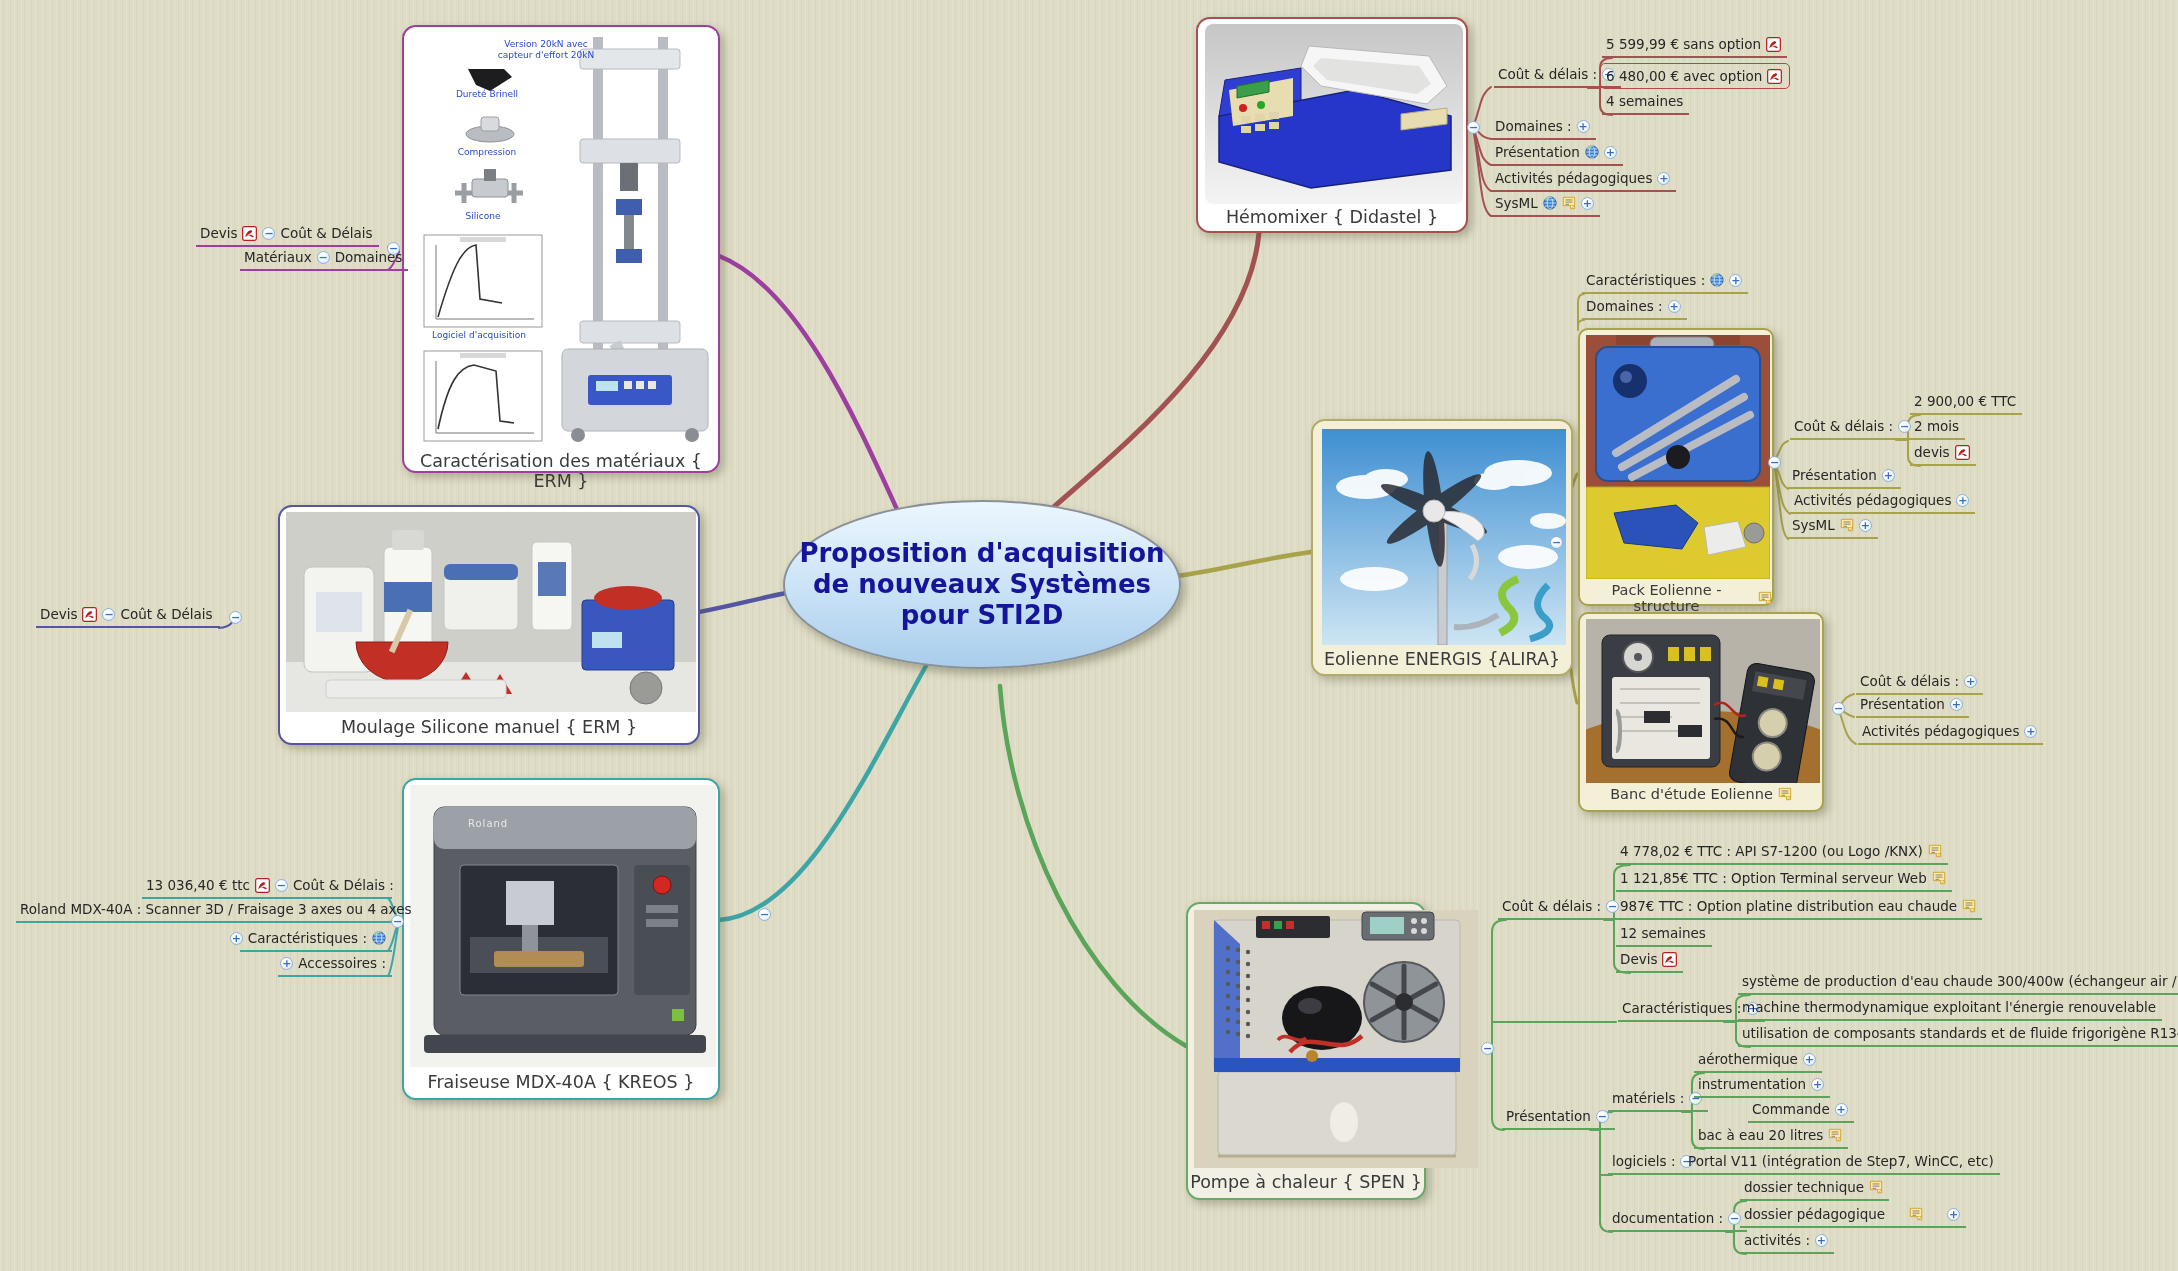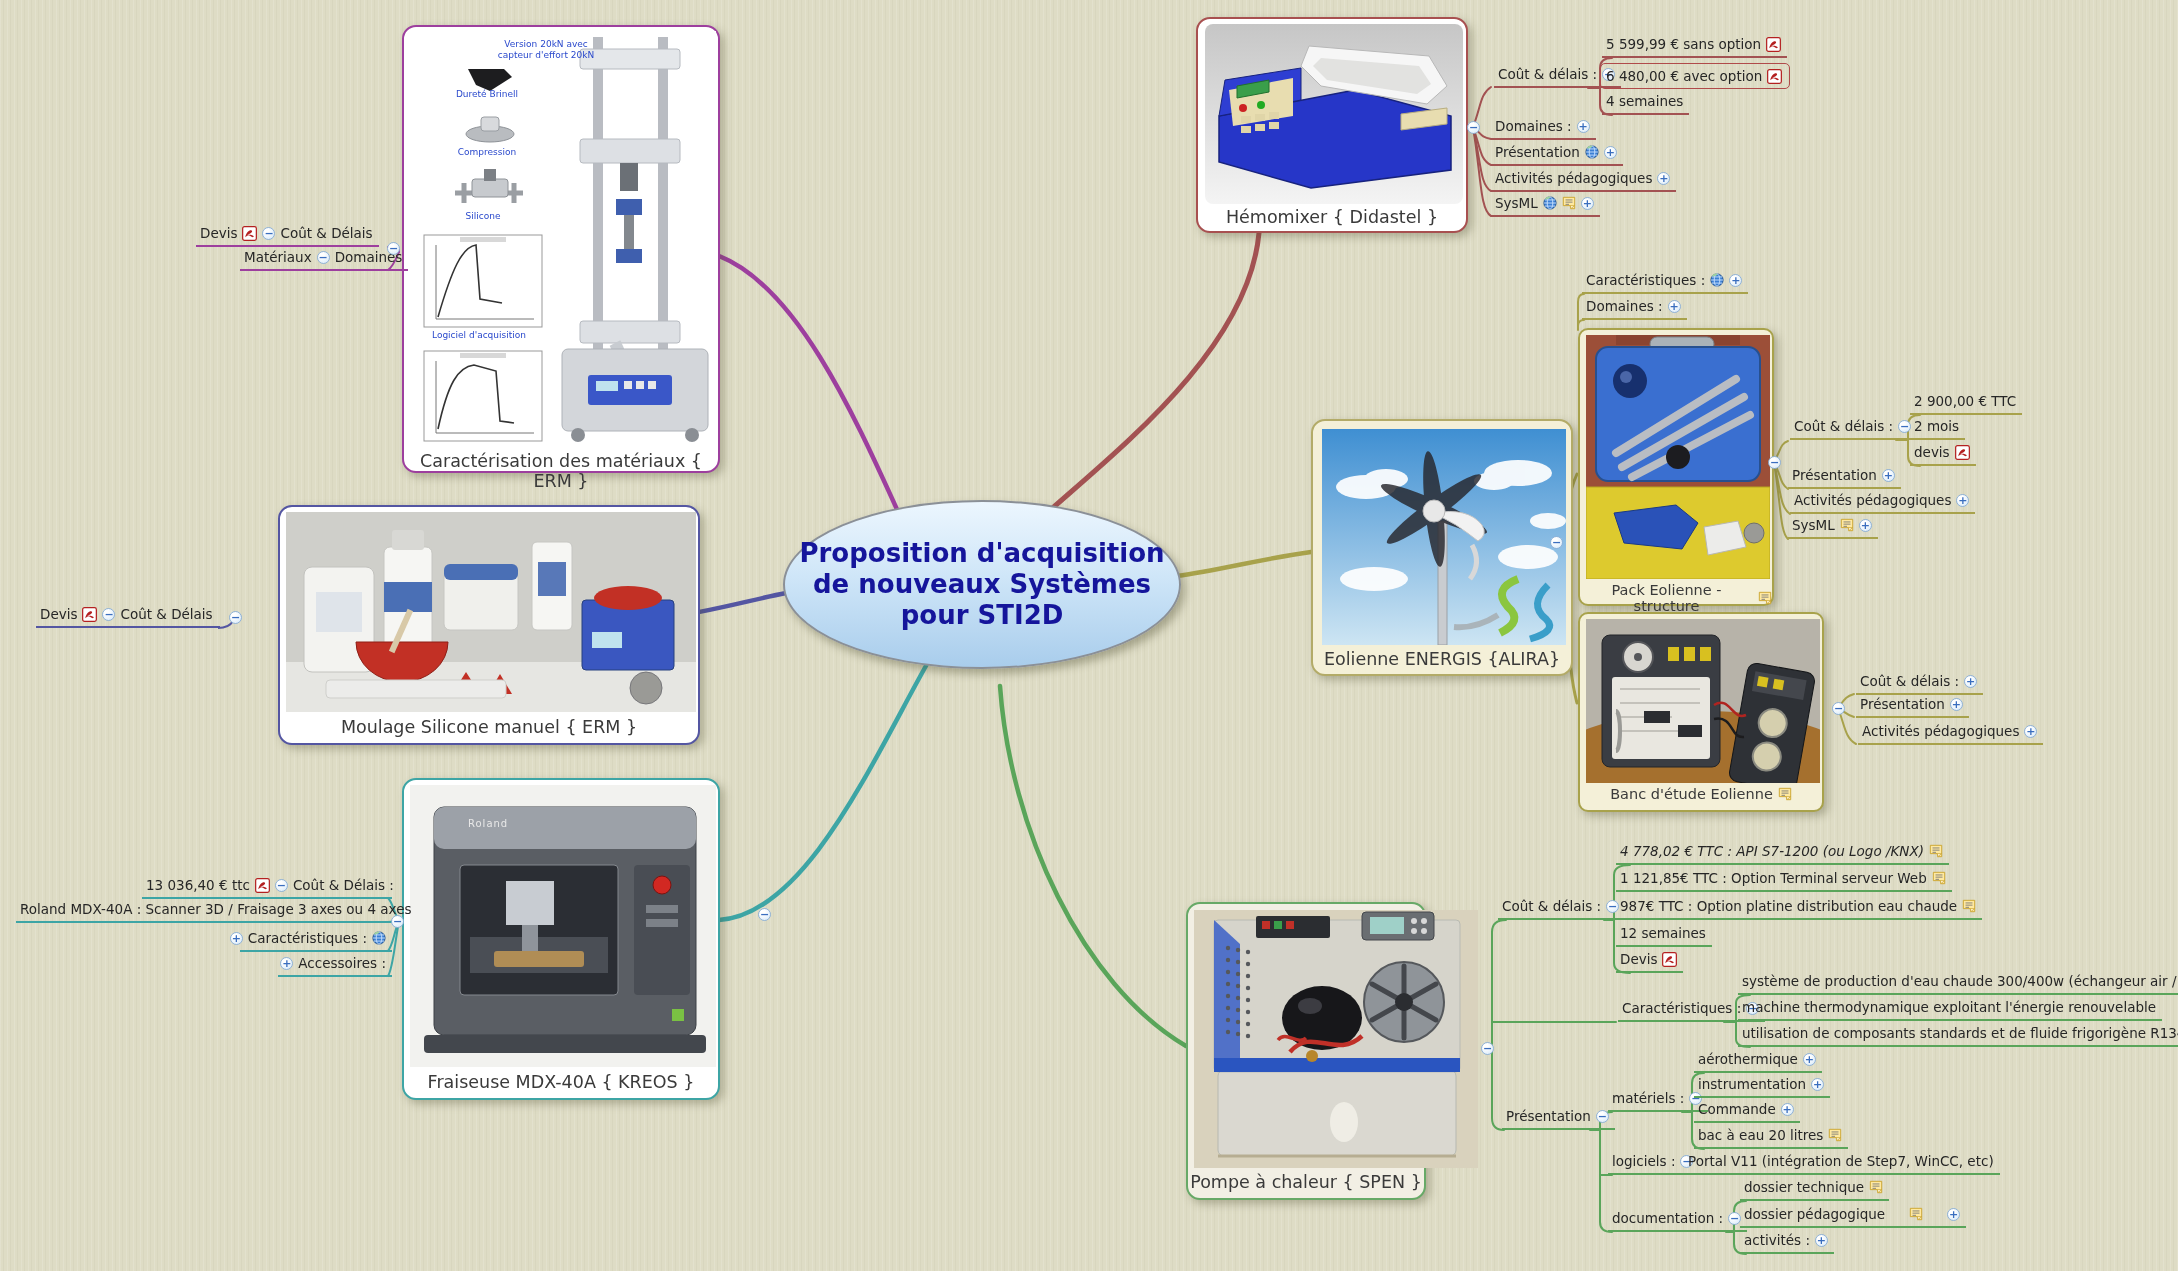--- a/index.html
+++ b/index.html
@@ -576,21 +576,21 @@
       <ellipse cx="150" cy="212" rx="14" ry="20" fill="#f4f2ea" opacity="0.8"></ellipse>
     </svg>
     <div class="cap" style="top:268px;">Pompe à chaleur { SPEN }</div>
   </div>
   <span class="pm abs minus" style="left:1481px;top:1042px;"></span>
 
   <div class="lbl" style="left:1498px;top:897px;border-color:#5aa55a;">
     <span>Coût &amp; délais :</span>
     <span class="pm minus"></span>
   </div>
-  <div class="lbl" style="left:1616px;top:842px;border-color:#5aa55a;font-style:italic;">
+  <div class="lbl" style="left:1616px;top:842px;border-color:#5aa55a;">
     <span>4 778,02 € TTC : API S7-1200 (ou Logo /KNX)</span>
     <svg class="ic" width="14" height="14">
         <use href="#note"></use>
       </svg>
   </div>
   <div class="lbl" style="left:1616px;top:869px;border-color:#5aa55a;">
     <span>1 121,85€ TTC : Option Terminal serveur Web</span>
     <svg class="ic" width="14" height="14">
         <use href="#note"></use>
       </svg>
@@ -634,21 +634,21 @@
     <span class="pm minus"></span>
   </div>
   <div class="lbl" style="left:1694px;top:1050px;border-color:#5aa55a;">
     <span>aérothermique</span>
     <span class="pm plus"></span>
   </div>
   <div class="lbl" style="left:1694px;top:1075px;border-color:#5aa55a;">
     <span>instrumentation</span>
     <span class="pm plus"></span>
   </div>
-  <div class="lbl" style="left:1694px;top:1100px;border-color:#5aa55a;">
+  <div class="lbl" style="left:1748px;top:1100px;border-color:#5aa55a;">
     <span>Commande</span>
     <span class="pm plus"></span>
   </div>
   <div class="lbl" style="left:1694px;top:1126px;border-color:#5aa55a;">
     <span>bac à eau 20 litres</span>
     <svg class="ic" width="14" height="14">
         <use href="#note"></use>
       </svg>
   </div>
   <div class="lbl" style="left:1608px;top:1152px;border-color:#5aa55a;">

